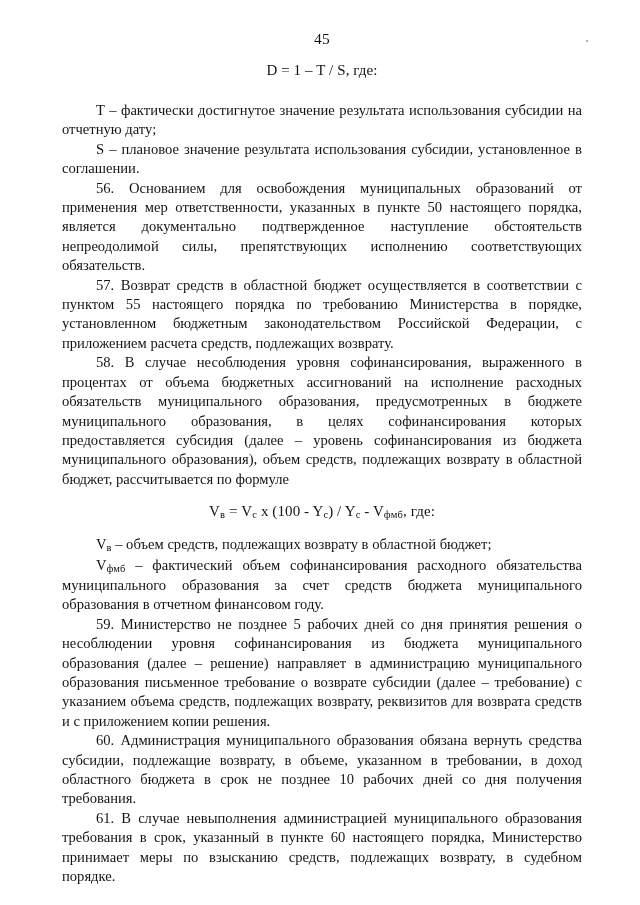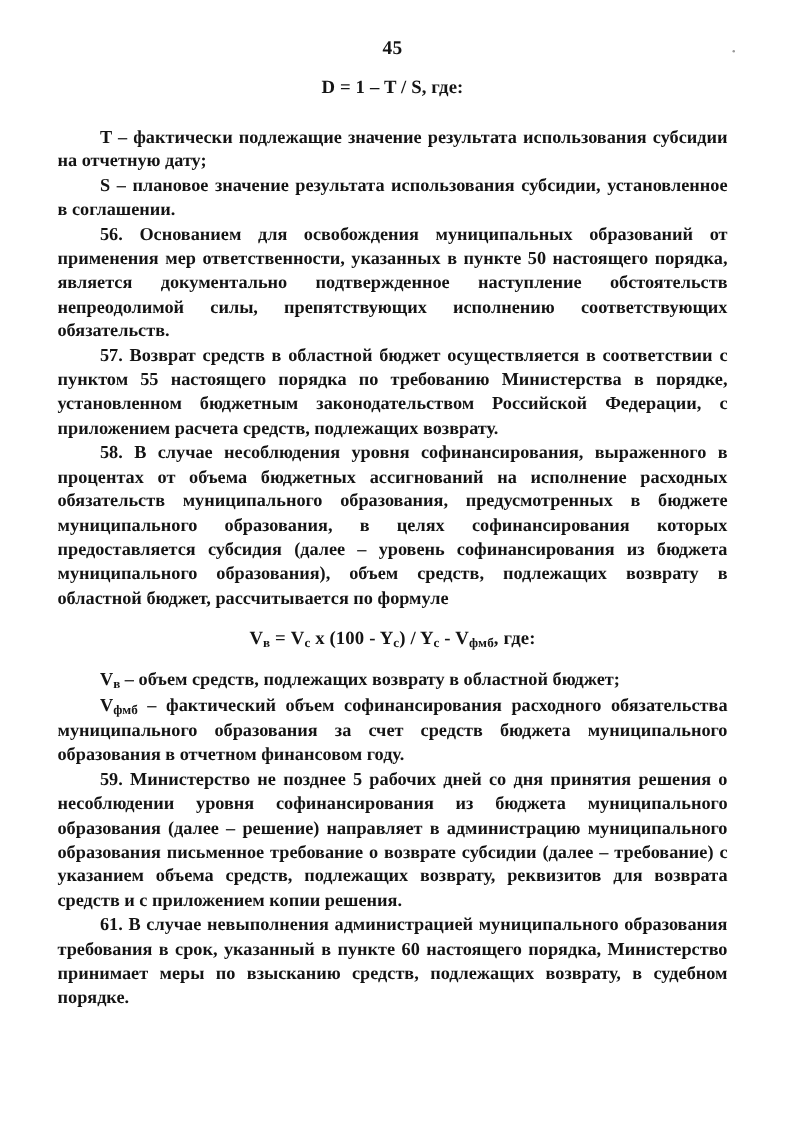--- a/index.html
+++ b/index.html
@@ -12,22 +12,21 @@
     height: 905px;
     font-family: "Liberation Serif", serif;
     color: #141414;
     overflow: hidden;
   }
   .page {
     position: relative;
     width: 640px;
     height: 745px;
     box-sizing: border-box;
-    padding: 30px 58px 20px 46px;
-    font-weight: bold;
+    padding: 30px 58px 20px 62px;
   }
   .page-number {
     text-align: center;
     font-size: 15.5px;
     margin: 0 0 14px 0;
     letter-spacing: 0.2px;
   }
   .formula {
     text-align: center;
     font-size: 15px;
@@ -64,32 +63,33 @@
 <body>
 
 <div class="page">
 
   <div class="spacer-dot"></div>
 
   <div class="page-number">45</div>
 
   <div class="formula">D = 1 – T / S, где:</div>
 
-  <p class="para">T – фактически подлежащие значение результата использования субсидии на отчетную дату;</p>
+  <p class="para">T – фактически достигнутое значение результата использования субсидии на отчетную дату;</p>
   <p class="para">S – плановое значение результата использования субсидии, установленное в соглашении.</p>
   <p class="para">56. Основанием для освобождения муниципальных образований от применения мер ответственности, указанных в пункте 50 настоящего порядка, является документально подтвержденное наступление обстоятельств непреодолимой силы, препятствующих исполнению соответствующих обязательств.</p>
   <p class="para">57. Возврат средств в областной бюджет осуществляется в соответствии с пунктом 55 настоящего порядка по требованию Министерства в порядке, установленном бюджетным законодательством Российской Федерации, с приложением расчета средств, подлежащих возврату.</p>
   <p class="para">58. В случае несоблюдения уровня софинансирования, выраженного в процентах от объема бюджетных ассигнований на исполнение расходных обязательств муниципального образования, предусмотренных в бюджете муниципального образования, в целях софинансирования которых предоставляется субсидия (далее – уровень софинансирования из бюджета муниципального образования), объем средств, подлежащих возврату в областной бюджет, рассчитывается по формуле</p>
 
   <div class="formula second">
     <span>V<sub>в</sub> = V<sub>c</sub> x (100 - Y<sub>c</sub>) / Y<sub>c</sub> - V<sub>фмб</sub>, где:</span>
   </div>
 
   <p class="para">V<sub>в</sub><span> – объем средств, подлежащих возврату в областной бюджет;</span></p>
 
 
 
   <p class="para">V<sub>фмб</sub><span> – фактический объем софинансирования расходного обязательства муниципального образования за счет средств бюджета муниципального образования в отчетном финансовом году.</span></p>
 
   <p class="para">59. Министерство не позднее 5 рабочих дней со дня принятия решения о несоблюдении уровня софинансирования из бюджета муниципального образования (далее – решение) направляет в администрацию муниципального образования письменное требование о возврате субсидии (далее – требование) с указанием объема средств, подлежащих возврату, реквизитов для возврата средств и с приложением копии решения.</p>
+  <p class="para">60. Администрация муниципального образования обязана вернуть средства субсидии, подлежащие возврату, в объеме, указанном в требовании, в доход областного бюджета в срок не позднее 10 рабочих дней со дня получения требования.</p>
   <p class="para">61. В случае невыполнения администрацией муниципального образования требования в срок, указанный в пункте 60 настоящего порядка, Министерство принимает меры по взысканию средств, подлежащих возврату, в судебном порядке.</p>
 
 </div>
 
 </body></html>

